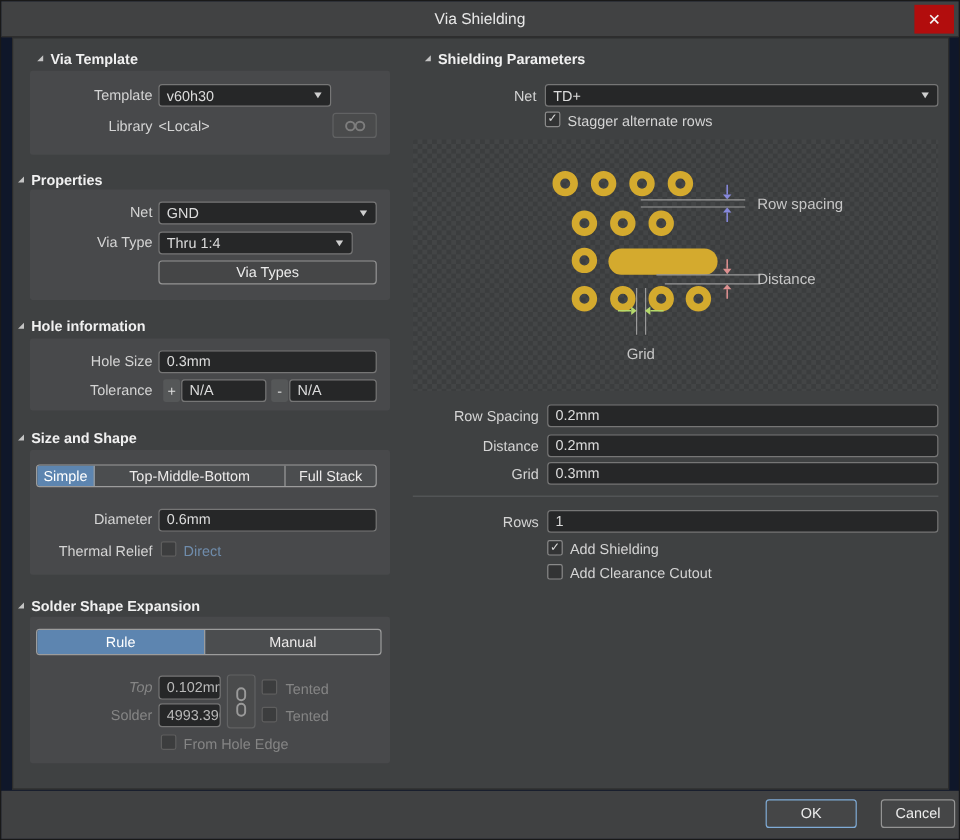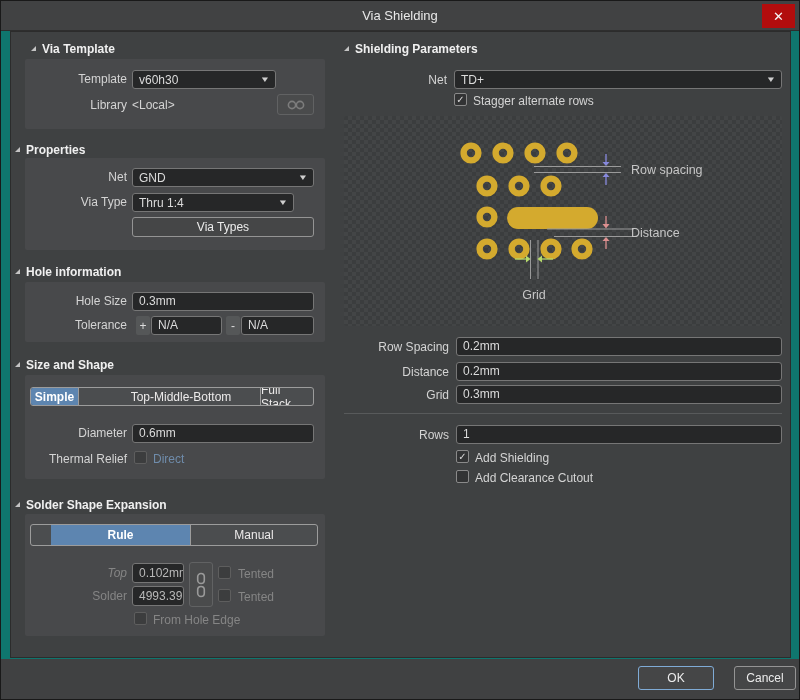--- a/index.html
+++ b/index.html
@@ -1,18 +1,18 @@
 <!DOCTYPE html>
 <html><head>
 <meta charset="utf-8">
 <style>
   html,body{margin:0;padding:0;background:#2a2a2a;}
   #dialog{
     position:relative;width:800px;height:700px;
-    background:#0f766e;border:1px solid #191919;box-sizing:border-box;
+    background:#0f172a;border:1px solid #191919;box-sizing:border-box;
     font-family:"Liberation Sans",sans-serif;font-size:12px;color:#d4d4d4;
     overflow:hidden;
   }
   .abs{position:absolute;box-sizing:border-box;}
   
   .titlebar{left:0;top:0;width:100%;height:30px;background:#414243;border-bottom:1px solid #2e2e2e;}
   .title{left:0;top:7px;width:100%;text-align:center;font-size:13px;color:#e8e8e8;}
   .closebtn{right:4px;top:3px;width:33px;height:24px;background:#b20d0d;color:#f5f5f5;
     display:flex;align-items:center;justify-content:center;font-size:13px;cursor:pointer;}
   
@@ -31,21 +31,21 @@
     font-family:"Liberation Sans",sans-serif;font-size:12px;padding:0 6px;outline:none;
   }
   .input{overflow:hidden;white-space:nowrap;line-height:17px;}
   .select{display:flex;align-items:center;justify-content:space-between;cursor:pointer;}
   .select .arrow{font-size:8px;color:#cfcfcf;transform:scaleX(1.3);}
   .minibox{background:#555758;border-radius:2px;color:#dcdcdc;display:flex;align-items:center;justify-content:center;}
   
   .seg{display:flex;border:1px solid #9c9c9c;border-radius:3px;overflow:hidden;background:#4b4d4f;}
   .seg .si{display:flex;align-items:center;justify-content:center;color:#eceaea;cursor:pointer;border-right:1px solid #9c9c9c;}
   .seg .si:last-child{border-right:none;}
-  .seg .si.sel{background:#5d85b0;color:#ffffff;font-weight:bold;}
+  .seg .si.sel{background:#5d85b0;color:#ffffff;}
   .btn{background:#454647;border:1px solid #949494;border-radius:3px;color:#ececec;
     display:flex;align-items:center;justify-content:center;cursor:pointer;}
   .btn.primary{border-color:#7fabd6;}
   
   .cb{width:13px;height:13px;background:#323334;border:1px solid #8a8a8a;border-radius:2px;
     display:flex;align-items:center;justify-content:center;cursor:pointer;}
   .cb.checked::after{content:"✓";color:#d8d8d8;font-size:10px;line-height:10px;}
   .cb.dis{border-color:#5e5e5e;background:#3c3d3e;}
   
   .diagram{
@@ -124,36 +124,36 @@
     <div class="abs input" style="left:216px;top:34px;width:73px;height:19px;">N/A</div>
   </div>
 
   <div class="abs hdr" style="left:14px;top:356px;width:300px;">
     <span class="tri"></span>
     <span>Size and Shape</span>
   </div>
   <div class="abs panel" style="left:24px;top:374px;width:300px;height:104px;">
     <div class="abs seg" style="left:5px;top:12px;width:284px;height:19px;">
       <div class="si sel" style="width:47px;">Simple</div>
-      <div class="si" style="width:158px;padding-left:23px;">Top-Middle-Bottom</div>
+      <div class="si" style="width:158px;">Top-Middle-Bottom</div>
       <div class="si" style="flex:1;">Full Stack</div>
     </div>
     <div class="abs lbl" style="left:0;top:51px;width:102px;">Diameter</div>
     <div class="abs input" style="left:107px;top:49px;width:182px;height:19px;">0.6mm</div>
     <div class="abs lbl" style="left:0;top:77px;width:102px;">Thermal Relief</div>
     <div class="abs cb dis" style="left:109px;top:76px;"></div>
     <div class="abs direct" style="left:128px;top:77px;">Direct</div>
   </div>
 
   <div class="abs hdr" style="left:14px;top:496px;width:300px;">
     <span class="tri"></span>
     <span>Solder Shape Expansion</span>
   </div>
   <div class="abs panel" style="left:24px;top:513px;width:300px;height:122px;">
-    <div class="abs seg" style="left:5px;top:10px;width:288px;height:22px;padding-left:20px;">
+    <div class="abs seg" style="left:5px;top:10px;width:288px;height:22px;">
       <div class="si sel" style="width:139px;">Rule</div>
       <div class="si" style="flex:1;">Manual</div>
     </div>
     <div class="abs lbl dim" style="left:0;top:52px;width:102px;font-style:italic;">Top</div>
     <div class="abs input" style="left:107px;top:49px;width:52px;height:20px;line-height:18px;color:#b9b9b9;">0.102mm</div>
     <div class="abs lbl dim" style="left:0;top:75px;width:102px;">Solder</div>
     <div class="abs input" style="left:107px;top:72px;width:52px;height:20px;line-height:18px;color:#b9b9b9;">4993.396</div>
     <div class="abs iconbtn" style="left:164px;top:48px;width:24px;height:45px;">
       <svg width="12" height="26" viewBox="0 0 12 26">
         <g fill="none" stroke="#9a9a9a" stroke-width="1.6">
@@ -163,21 +163,21 @@
       </svg>
     </div>
     <div class="abs cb dis" style="left:193px;top:52px;"></div>
     <div class="abs dim" style="left:213px;top:53px;">Tented</div>
     <div class="abs cb dis" style="left:193px;top:75px;"></div>
     <div class="abs dim" style="left:213px;top:76px;">Tented</div>
     <div class="abs cb dis" style="left:109px;top:98px;"></div>
     <div class="abs dim" style="left:128px;top:99px;">From Hole Edge</div>
   </div>
 
-  <div class="abs hdr" style="left:343px;top:40px;width:400px;">
+  <div class="abs hdr" style="left:353px;top:40px;width:400px;">
     <span class="tri"></span>
     <span>Shielding Parameters</span>
   </div>
 
   <div class="abs lbl" style="left:343px;top:72px;width:103px;">Net</div>
   <div class="abs select" style="left:453px;top:69px;width:328px;height:19px;">
     <span>TD+</span>
     <span class="arrow">▼</span>
   </div>
 

